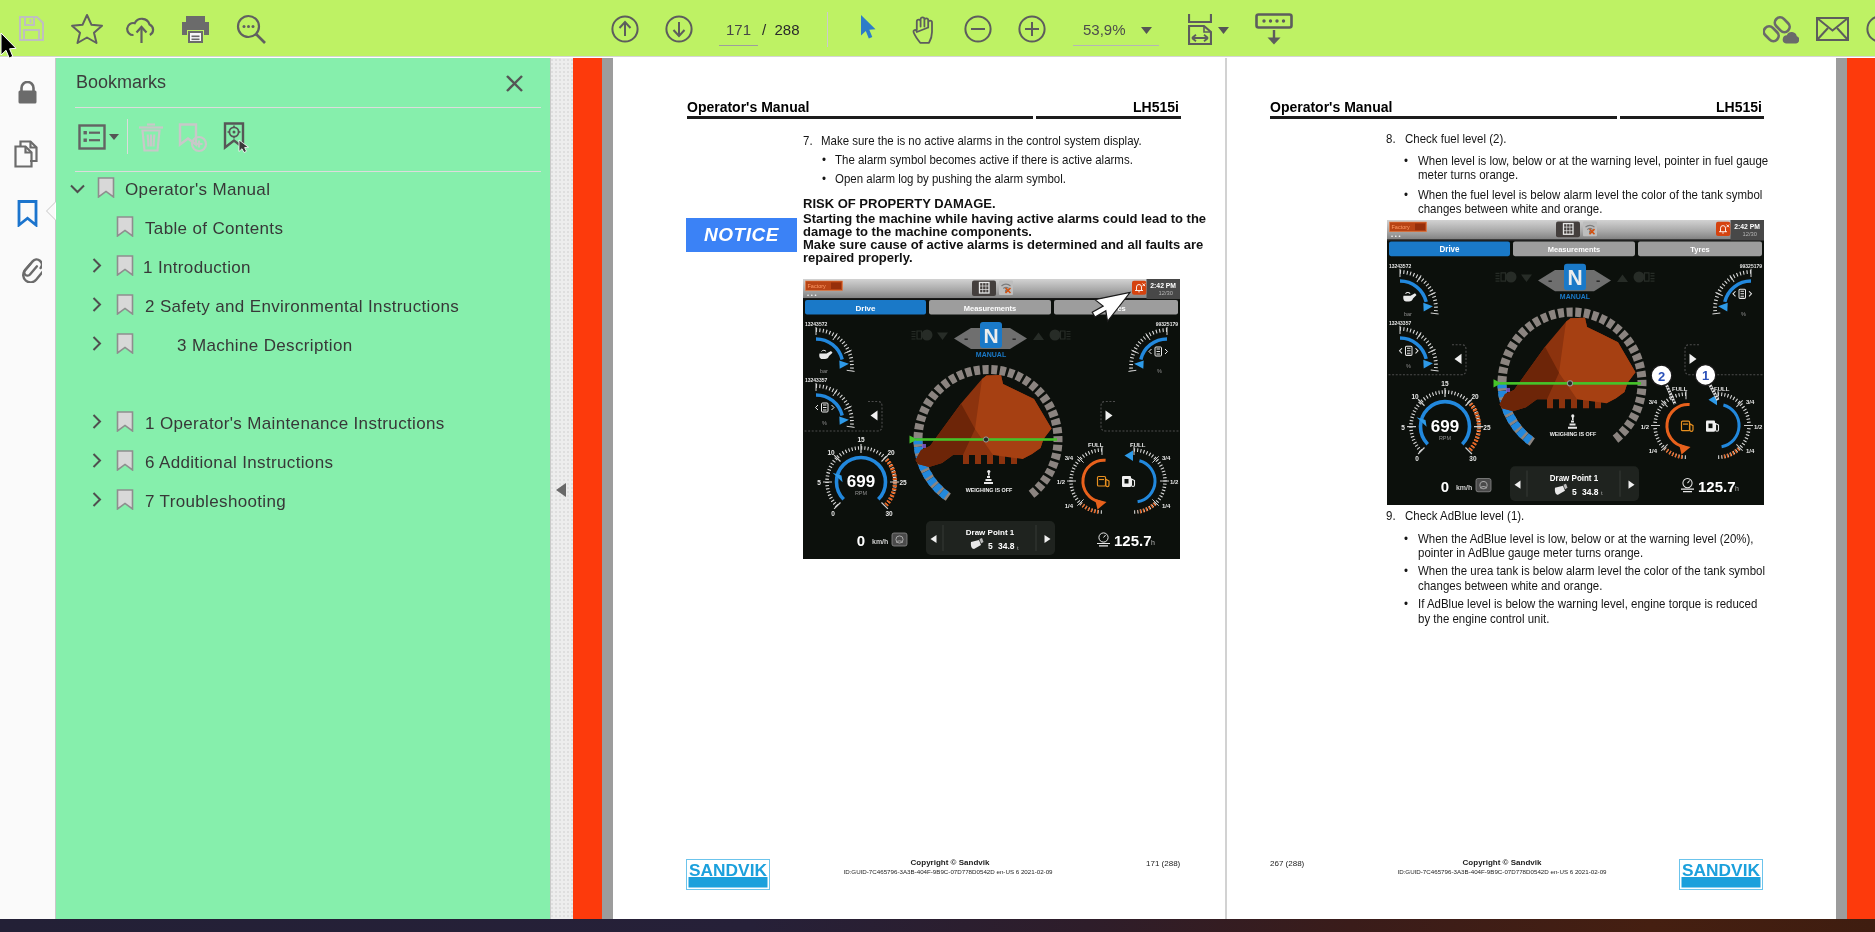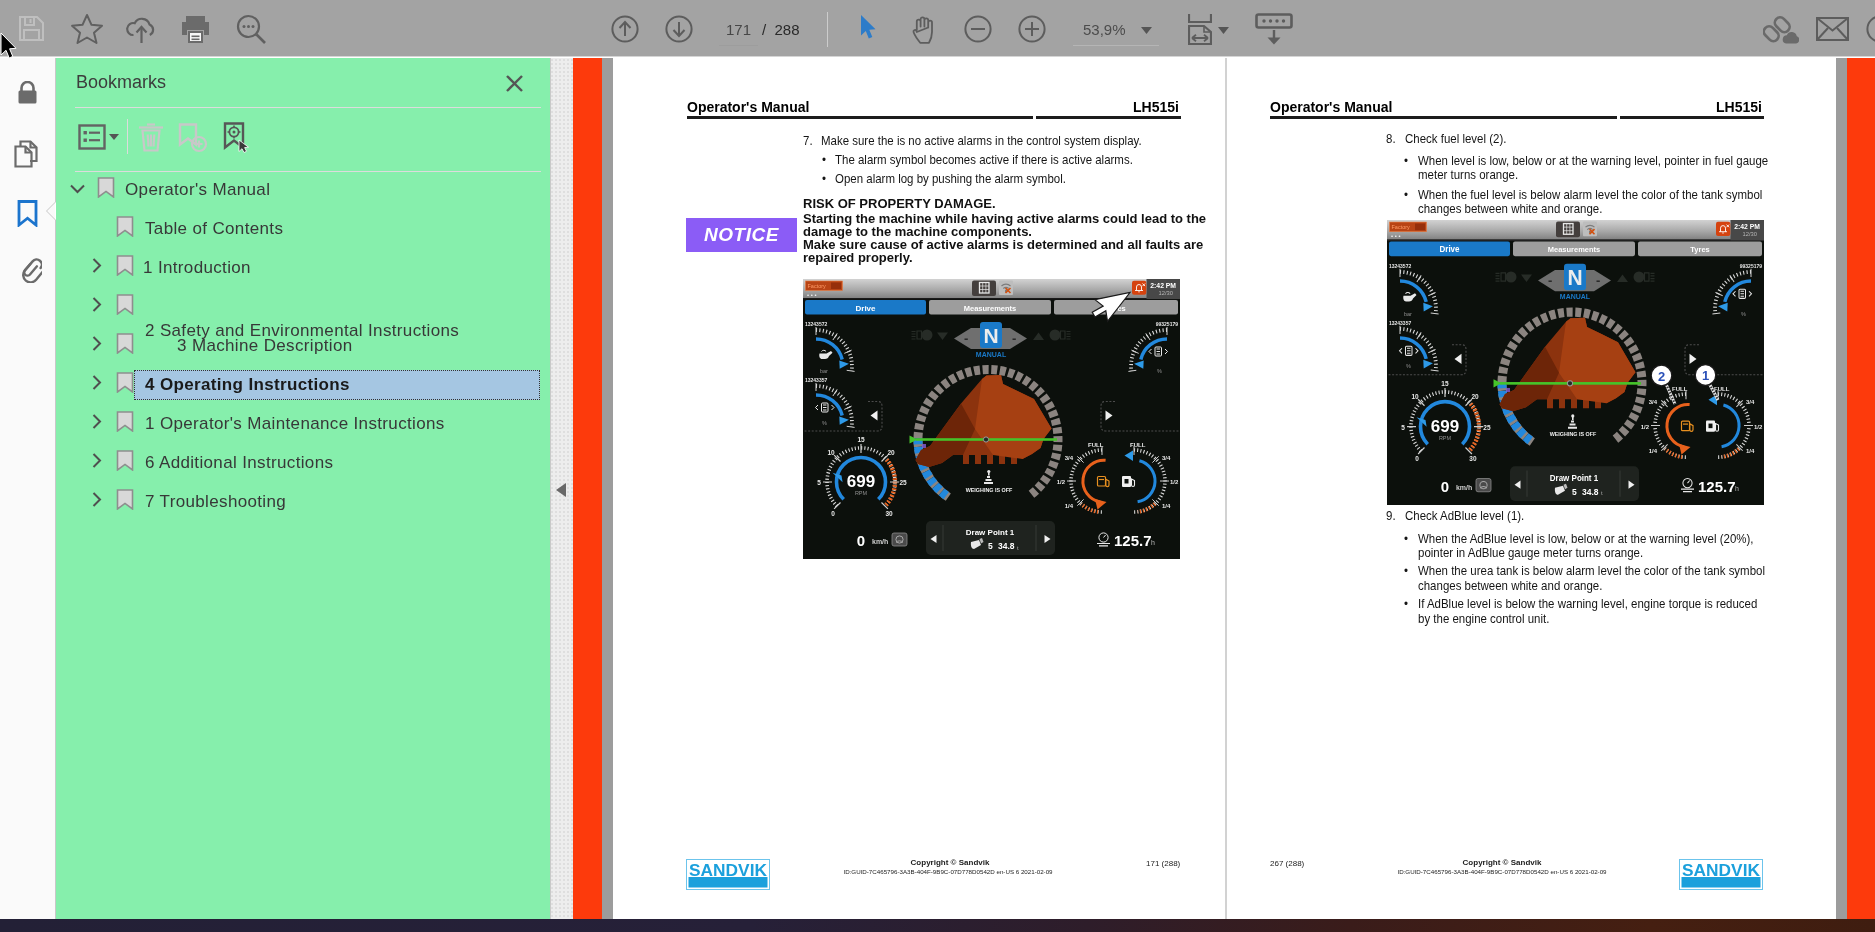--- a/index.html
+++ b/index.html
@@ -1,20 +1,20 @@
 <!DOCTYPE html>
 <html><head>
 <meta charset="utf-8">
 <style>
   html,body{margin:0;padding:0;}
   body{width:1875px;height:932px;position:relative;overflow:hidden;
        font-family:"Liberation Sans", sans-serif;background:#fff;}
   .abs{position:absolute;}
   
-  #toolbar{left:0;top:0;width:1875px;height:57px;background:#a3a3a3;border-bottom:1px solid #d5d5d5;box-sizing:border-box;}
+  #toolbar{left:0;top:0;width:1875px;height:57px;background:#bef264;border-bottom:1px solid #d5d5d5;box-sizing:border-box;}
   
   #rail{left:0;top:58px;width:55px;height:861px;background:#fafafa;}
   
   #panel{left:56px;top:58px;width:494px;height:861px;background:#86efac;}
   .hrule{position:absolute;background:#dcdcdc;height:1px;}
   .row{position:absolute;left:0;width:494px;height:39px;font-size:17px;color:#383838;letter-spacing:0.35px;}
   .row .txt{position:absolute;top:9px;}
   
   #content{left:550px;top:58px;width:1325px;height:861px;background-color:#ededed;
     background-image:radial-gradient(#dedede 0.8px, transparent 0.9px);background-size:4px 4px;}
@@ -225,40 +225,30 @@
       </svg>
   <span class="txt" style="left:87px;">1 Introduction</span>
 </div>
 <div class="row" style="top:230px;">
   <svg class="abs" style="left:36px;top:9px" width="10" height="15" viewBox="0 0 10 15" fill="none" stroke="#4f4f4f" stroke-width="2">
         <path d="M1.5 1 L8 7.5 L1.5 14"></path>
       </svg>
   <svg class="abs" style="left:60px;top:6px" width="18" height="21" viewBox="0 0 18 21">
         <path d="M1.5 1 h15 v19 l-7.5-5.6 L1.5 20 z" fill="#d8d8d8" stroke="#8e8e8e" stroke-width="1.6"></path>
       </svg>
-  <span class="txt" style="left:89px;margin-top:24px;">2 Safety and Environmental Instructions</span>
+  <span class="txt" style="left:89px;">2 Safety and Environmental Instructions</span>
 </div>
 <div class="row" style="top:269px;">
   <svg class="abs" style="left:36px;top:9px" width="10" height="15" viewBox="0 0 10 15" fill="none" stroke="#4f4f4f" stroke-width="2">
         <path d="M1.5 1 L8 7.5 L1.5 14"></path>
       </svg>
   <svg class="abs" style="left:60px;top:6px" width="18" height="21" viewBox="0 0 18 21">
         <path d="M1.5 1 h15 v19 l-7.5-5.6 L1.5 20 z" fill="#d8d8d8" stroke="#8e8e8e" stroke-width="1.6"></path>
       </svg>
   <span class="txt" style="left:89px;margin-left:32px;">3 Machine Description</span>
-</div>
-<div class="row" style="top:308px;">
-  <div class="abs" style="left:78px;top:4px;width:406px;height:30px;background:#a5c6e2;border:1px dotted #333;box-sizing:border-box;"></div>
-  <svg class="abs" style="left:36px;top:9px" width="10" height="15" viewBox="0 0 10 15" fill="none" stroke="#4f4f4f" stroke-width="2">
-        <path d="M1.5 1 L8 7.5 L1.5 14"></path>
-      </svg>
-  <svg class="abs" style="left:60px;top:6px" width="18" height="21" viewBox="0 0 18 21">
-        <path d="M1.5 1 h15 v19 l-7.5-5.6 L1.5 20 z" fill="#d8d8d8" stroke="#8e8e8e" stroke-width="1.6"></path>
-      </svg>
-  <span class="txt" style="left:89px;font-weight:bold;color:#1a1a1a;">4 Operating Instructions</span>
 </div>
 <div class="row" style="top:347px;">
   <svg class="abs" style="left:36px;top:9px" width="10" height="15" viewBox="0 0 10 15" fill="none" stroke="#4f4f4f" stroke-width="2">
         <path d="M1.5 1 L8 7.5 L1.5 14"></path>
       </svg>
   <svg class="abs" style="left:60px;top:6px" width="18" height="21" viewBox="0 0 18 21">
         <path d="M1.5 1 h15 v19 l-7.5-5.6 L1.5 20 z" fill="#d8d8d8" stroke="#8e8e8e" stroke-width="1.6"></path>
       </svg>
   <span class="txt" style="left:89px;">1 Operator's Maintenance Instructions</span>
 </div>
@@ -298,21 +288,21 @@
 <div class="phead" style="left:1133px;top:41px;">LH515i</div>
 <div class="prule" style="left:687px;top:58px;width:346px;"></div>
 <div class="prule" style="left:1036px;top:58px;width:145px;"></div>
 <div class="ptext" style="left:803px;top:76.2px;">7.</div>
 <div class="ptext" style="left:821.3px;top:76.2px;">Make sure the is no active alarms in the control system display.</div>
 <div class="ptext" style="left:822px;top:94.9px;">•</div>
 <div class="ptext" style="left:835px;top:94.9px;">The alarm symbol becomes active if there is active alarms.</div>
 <div class="ptext" style="left:822px;top:114.2px;">•</div>
 <div class="ptext" style="left:835px;top:114.2px;">Open alarm log by pushing the alarm symbol.</div>
 <div class="pnotice" style="left:803px;top:139.3px;">RISK OF PROPERTY DAMAGE.</div>
-<div class="abs" style="left:686px;top:159.5px;width:111px;height:34px;background:#8b5cf6;color:#fff;
+<div class="abs" style="left:686px;top:159.5px;width:111px;height:34px;background:#3b82f6;color:#fff;
      font-family:'Liberation Sans',sans-serif;font-weight:bold;font-style:italic;font-size:19px;text-align:center;line-height:34px;letter-spacing:0.5px;">NOTICE</div>
 <div class="pnotice" style="left:803px;top:154.1px;">Starting the machine while having active alarms could lead to the<br>damage to the machine components.<br>Make sure cause of active alarms is determined and all faults are<br>repaired properly.</div>
 <div class="abs" style="left:803px;top:221px;width:377px;height:280px;" id="dash1"></div>
 <svg class="abs" style="left:686px;top:801px" width="84" height="31" viewBox="0 0 84 31">
   <rect x="0.5" y="0.5" width="83" height="30" fill="#fff" stroke="#6cc4ec" stroke-width="1"></rect>
   <text x="42" y="16.5" text-anchor="middle" font-family="Liberation Sans" font-size="16.5" font-weight="bold" fill="#1ba0dc" textLength="78" lengthAdjust="spacingAndGlyphs">SANDVIK</text>
   <rect x="2.5" y="18" width="79" height="10.5" fill="#1ba0dc"></rect>
 </svg>
 <div class="foot" style="left:870px;top:800px;width:160px;text-align:center;font-weight:bold;">Copyright © Sandvik</div>
 <div class="foot" style="left:798px;top:810px;width:300px;text-align:center;font-size:6.2px;">ID:GUID-7C465796-3A3B-404F-9B9C-07D778D0542D en-US 6 2021-02-09</div>

